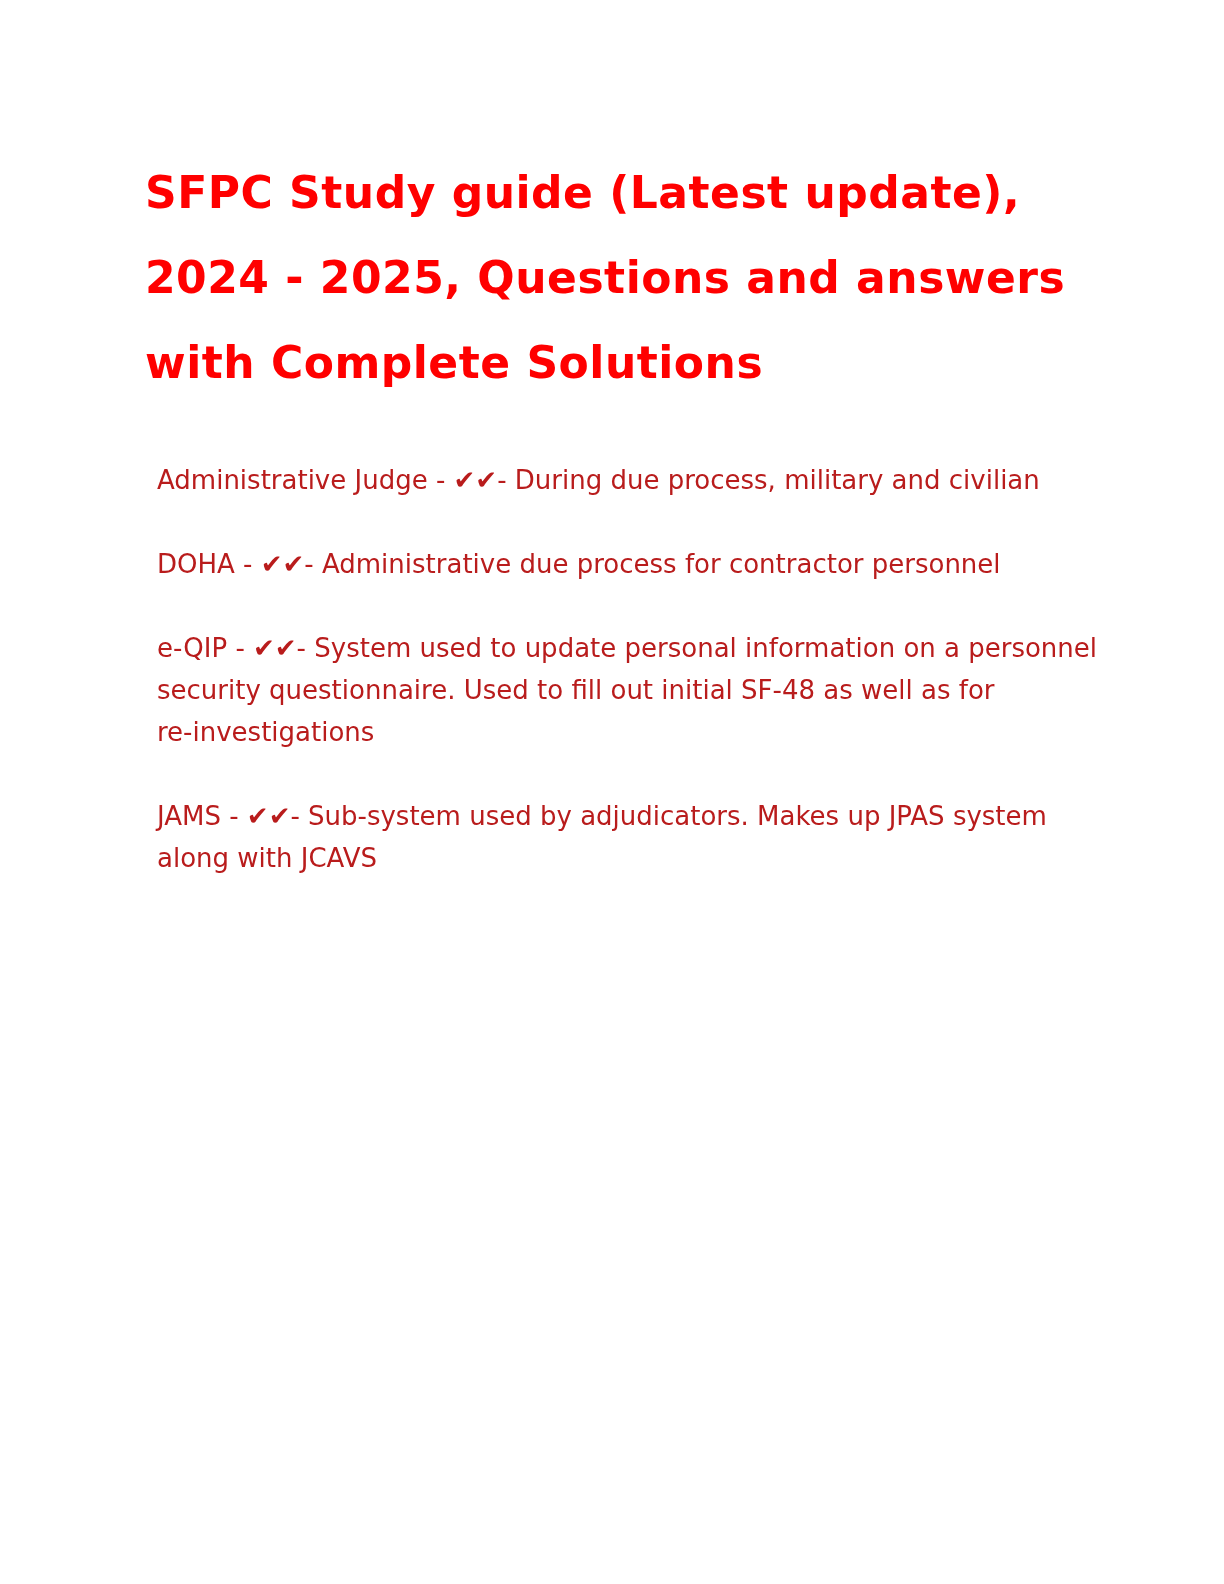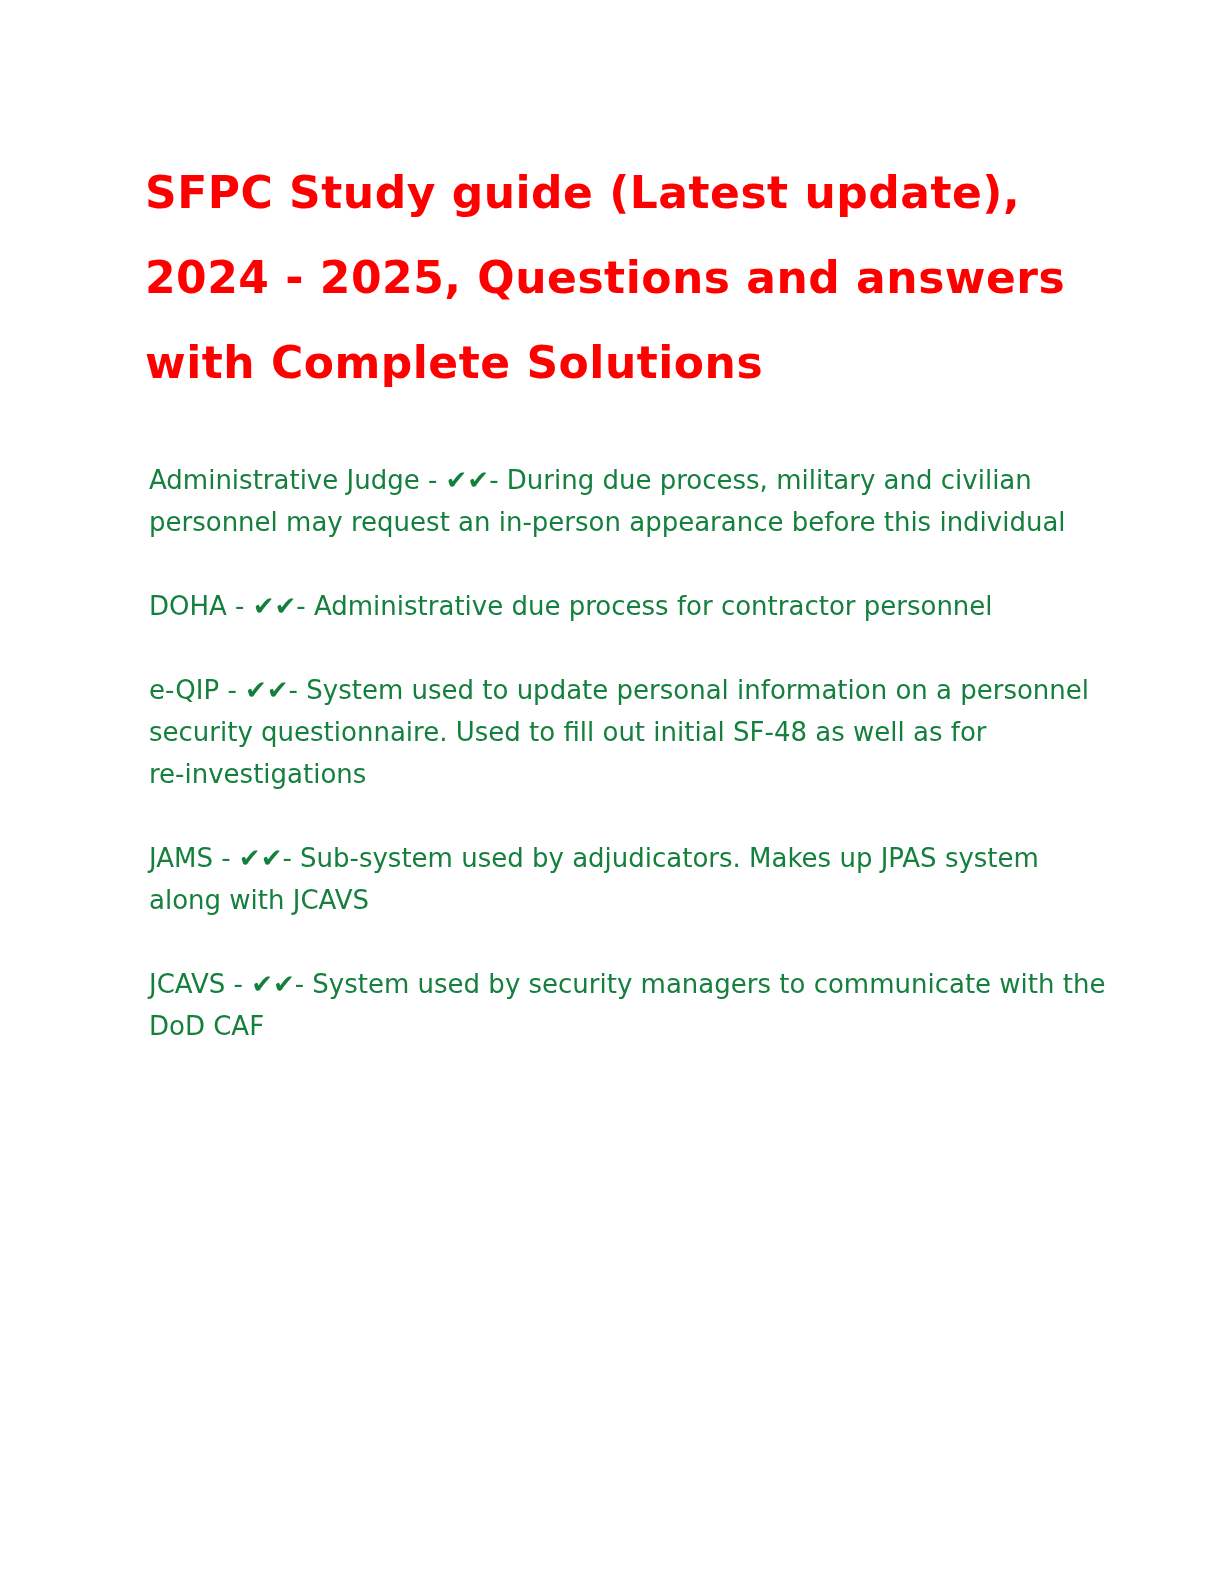--- a/index.html
+++ b/index.html
@@ -25,55 +25,50 @@
     color: #ff0000;
     letter-spacing: 0.5px;
   }
   .title-line {
     white-space: nowrap;
   }
   .entries {
     color: #000000;
   }
   .entry {
-    margin: 0 0 42px 4px;
+    margin: 0 0 42px 12px;
     font-size: 26px;
     line-height: 42px;
-    color: #15803d;
+    color: #b91c1c;
   }
   .entry-line {
     white-space: nowrap;
   }
 </style>
 </head>
 <body>
 
 <div class="page" style="background: rgb(255, 255, 255);">
   <h1 class="title" style="color: rgb(255, 0, 0);">
     <div class="title-line">SFPC Study guide (Latest update),</div>
     <div class="title-line">2024 - 2025, Questions and answers</div>
     <div class="title-line">with Complete Solutions</div>
   </h1>
   <div class="entries">
       <div class="entry">
         <div class="entry-line">Administrative Judge - ✔✔- During due process, military and civilian</div>
-        <div class="entry-line">personnel may request an in-person appearance before this individual</div>
       </div>
       <div class="entry">
       </div>
       <div class="entry">
         <div class="entry-line">DOHA - ✔✔- Administrative due process for contractor personnel</div>
       </div>
       <div class="entry">
         <div class="entry-line">e-QIP - ✔✔- System used to update personal information on a personnel</div>
         <div class="entry-line">security questionnaire. Used to fill out initial SF-48 as well as for</div>
         <div class="entry-line">re-investigations</div>
       </div>
       <div class="entry">
         <div class="entry-line">JAMS - ✔✔- Sub-system used by adjudicators. Makes up JPAS system</div>
         <div class="entry-line">along with JCAVS</div>
       </div>
-      <div class="entry">
-        <div class="entry-line">JCAVS - ✔✔- System used by security managers to communicate with the</div>
-        <div class="entry-line">DoD CAF</div>
-      </div>
     </div>
 </div>
 
 </body></html>

